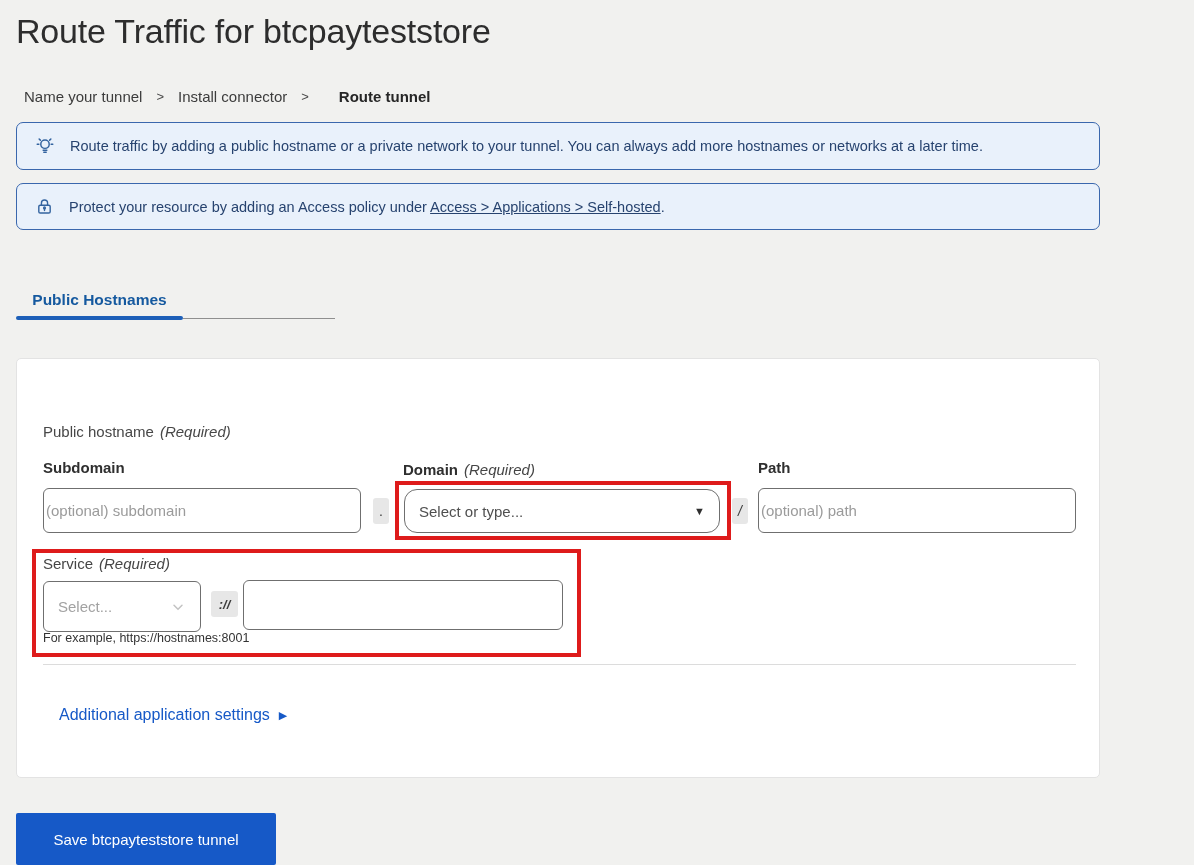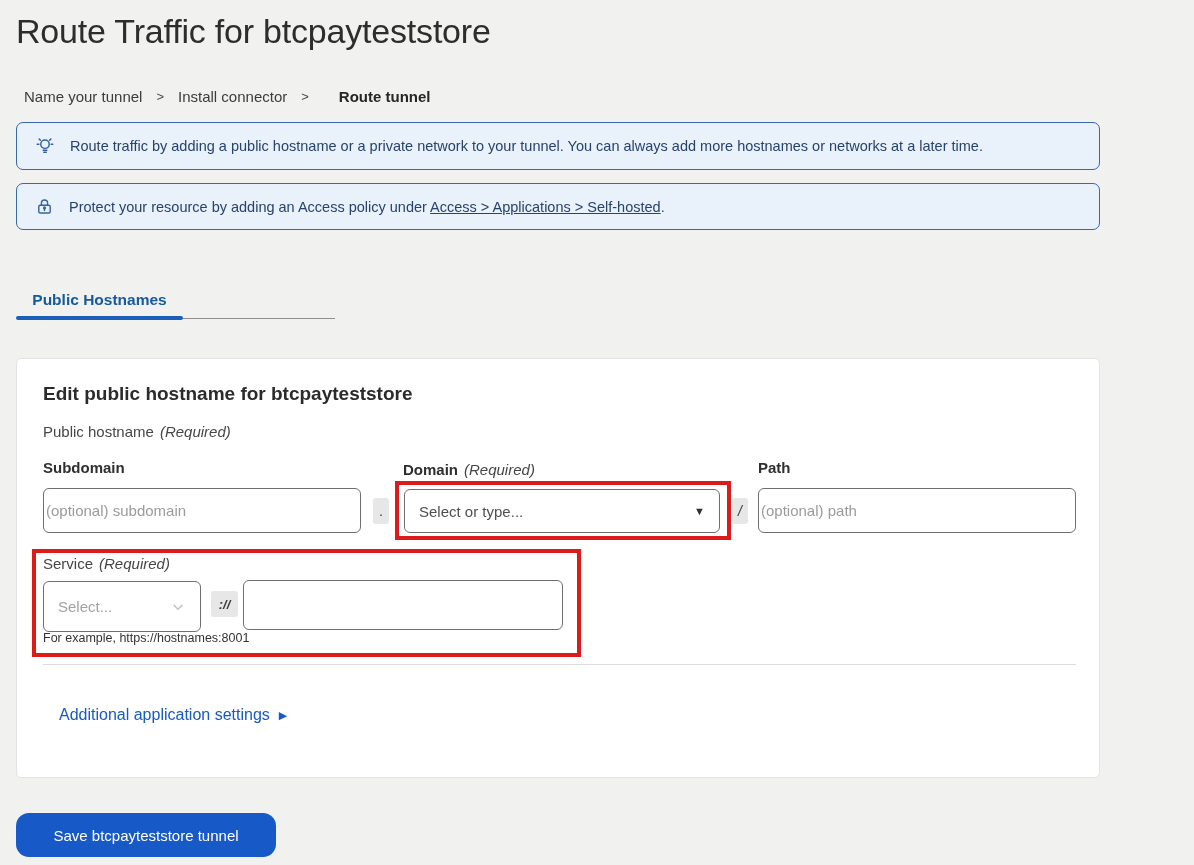--- a/index.html
+++ b/index.html
@@ -47,36 +47,36 @@
   .path-input { left:741px; top:129px; width:318px; height:45px; }
   .svc-input { left:226px; top:221px; width:320px; height:50px; }
 
   .sep { position:absolute; display:flex; align-items:center; justify-content:center; background:#e7e7e7; border-radius:3px; color:#3c3c3c; font-size:14px; }
   .dot-sep { left:356px; top:139px; width:16px; height:26px; }
   .slash-sep { left:715px; top:139px; width:16px; height:26px; font-style:italic; }
   .scheme-sep { left:194px; top:232px; width:27px; height:26px; font-style:italic; font-size:13px; font-weight:700; color:#3a3a3a; }
 
   .fake-select { position:absolute; display:flex; align-items:center; justify-content:space-between; padding:0 14px;
     border:1px solid #6f6f6f; border-radius:6px; background:#fff; font-size:15px; cursor:pointer; }
-  .dom-select { left:387px; top:130px; width:316px; height:44px; color:#4f4f4f; }
+  .dom-select { left:387px; top:130px; width:316px; height:44px; color:#4f4f4f;border-radius:13px; }
   .dom-caret { font-size:11px; color:#2f2f2f; }
   .svc-select { left:26px; top:222px; width:158px; height:51px; color:#a2a2a2; }
 
   .hint { position:absolute; left:26px; top:272px; font-size:12.5px; color:#333; }
   .divider { position:absolute; left:26px; top:305px; width:1033px; height:1px; background:#dcdcdc; }
 
   .addl { position:absolute; left:42px; top:347px; display:flex; align-items:center; gap:9px; font-size:16px; color:#1659c7; cursor:pointer; }
   .addl-caret { font-size:11px; padding-top:1px; }
 
   .hl { position:absolute; border:4px solid #de1b1b; pointer-events:none; background:transparent; }
   .hl-domain { left:378px; top:122px; width:336px; height:59px; }
   .hl-service { left:15px; top:190px; width:549px; height:108px; }
 
-  .save-btn { position:absolute; left:16px; top:813px; width:260px; height:44px; background:#1659c7; color:#fff;
-    border:none; border-radius:13px; font-size:15px; font-family:"Liberation Sans", sans-serif; cursor:pointer; }
+  .save-btn { position:absolute; left:16px; top:813px; width:260px; height:52px; background:#1659c7; color:#fff;
+    border:none; border-radius:2px; font-size:15px; font-family:"Liberation Sans", sans-serif; cursor:pointer; }
 </style>
 </head>
 <body>
 
 <h1 class="page-title">Route Traffic for btcpayteststore</h1>
 
 <nav class="breadcrumb">
   <span class="bc-item">Name your tunnel</span>
   <span class="bc-sep">&gt;</span>
   <span class="bc-item">Install connector</span>
@@ -111,21 +111,20 @@
   <span><span>Protect your resource by adding an Access policy under </span><span class="banner-link">Access &gt; Applications &gt; Self-hosted</span><span>.</span></span>
 </div>
 
 <div class="tabs">
   <div class="tab tab-public">Public Hostnames</div>
 </div>
 <div class="tab-bar-active"></div>
 <div class="tab-bar-rest"></div>
 
 <section class="card">
-  <h2 class="card-heading">Edit public hostname for btcpayteststore</h2>
 
   <div class="ph-label">
     <span>Public hostname</span><span class="req">(Required)</span>
   </div>
 
   <div class="f-label sub-label">Subdomain</div>
   <div class="f-label dom-label">
     <span>Domain</span><span class="req" style="font-weight:400;color:#454545;">(Required)</span>
   </div>
   <div class="f-label path-label">Path</div>

